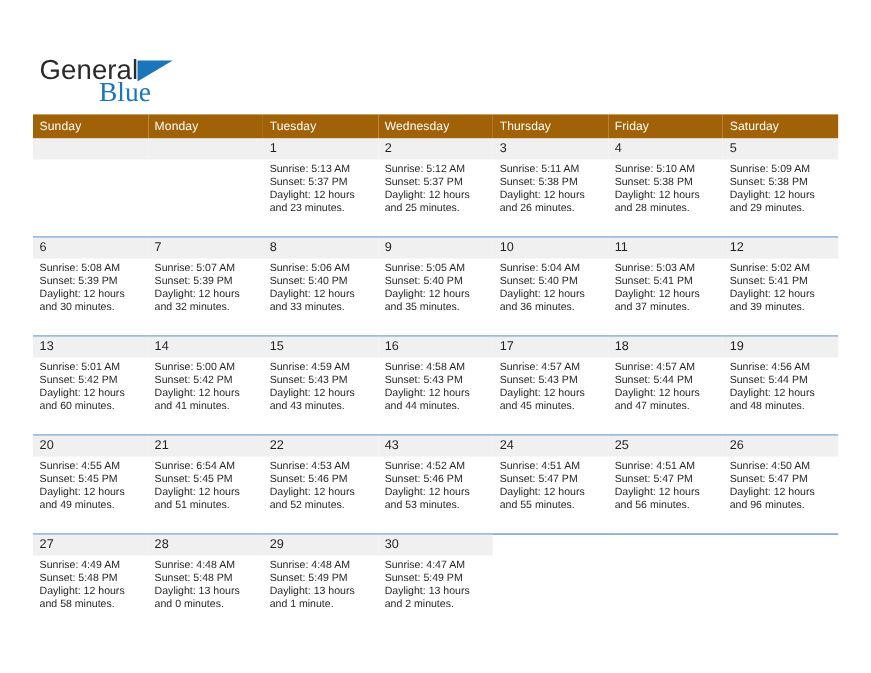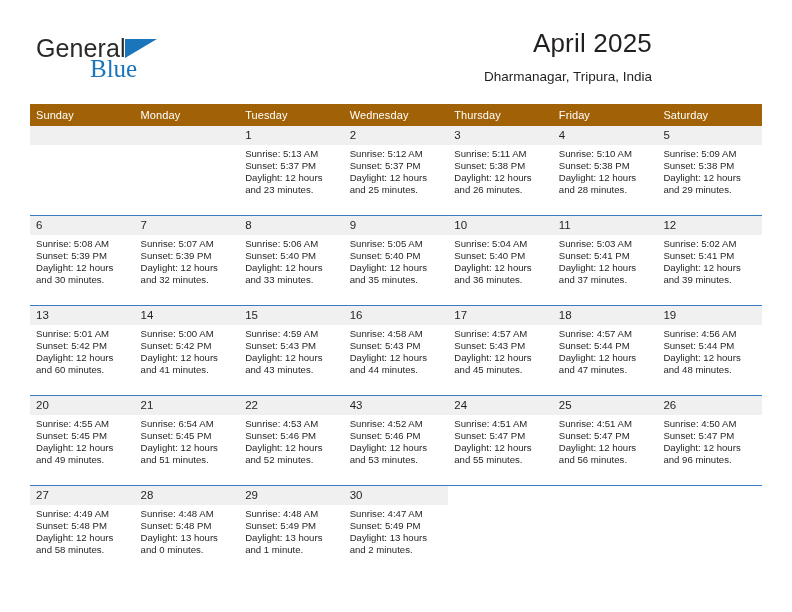--- a/index.html
+++ b/index.html
@@ -17,21 +17,21 @@
   .page {
     position: relative;
     width: 792px;
     height: 612px;
     box-sizing: border-box;
   }
 
   
   .header {
     position: absolute;
-    left: 0; top: 0;
+    left: 0; top: 16px;
     width: 688px;
     height: 100px;
   }
   .logo {
     position: absolute;
     left: 36px;
     top: 34px;
     width: 240px;
     height: 56px;
   }
@@ -151,24 +151,20 @@
 <div class="page">
 
   <div class="header">
 
     <div class="logo">
       <span class="logo-general">General</span>
       <span class="logo-flag"></span>
       <span class="logo-blue">Blue</span>
     </div>
 
-    <div class="title-block">
-      <h1 class="cal-title">April 2025</h1>
-      <div class="cal-subtitle">Dharmanagar, Tripura, India</div>
-    </div>
 
   </div>
 
   <table class="calendar">
     <colgroup>
       <col>
         <col>
         <col>
         <col>
         <col>

